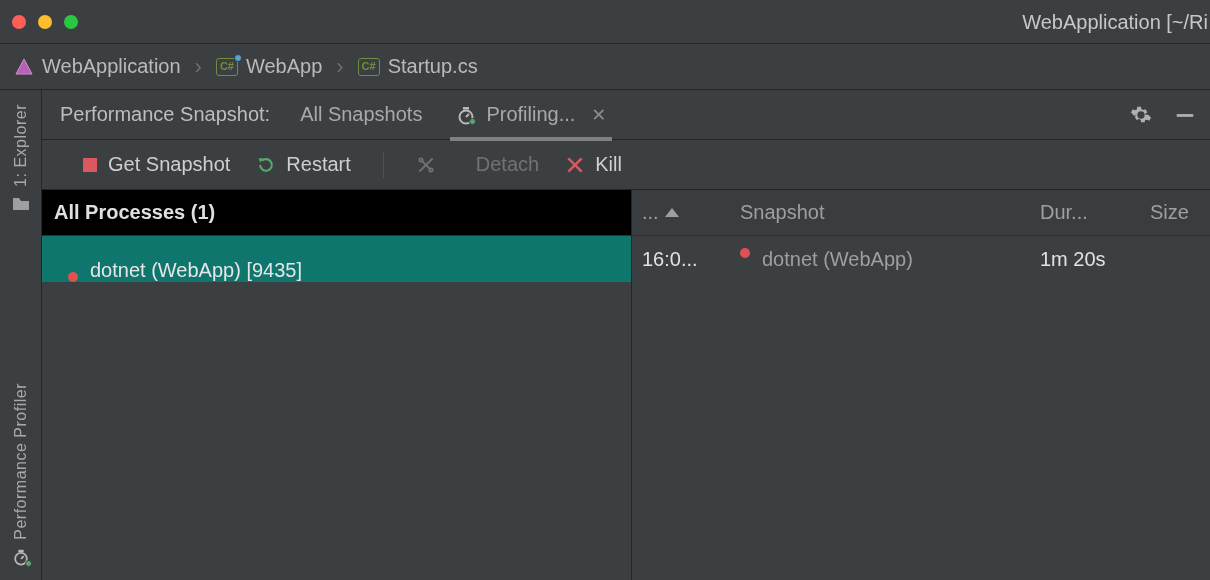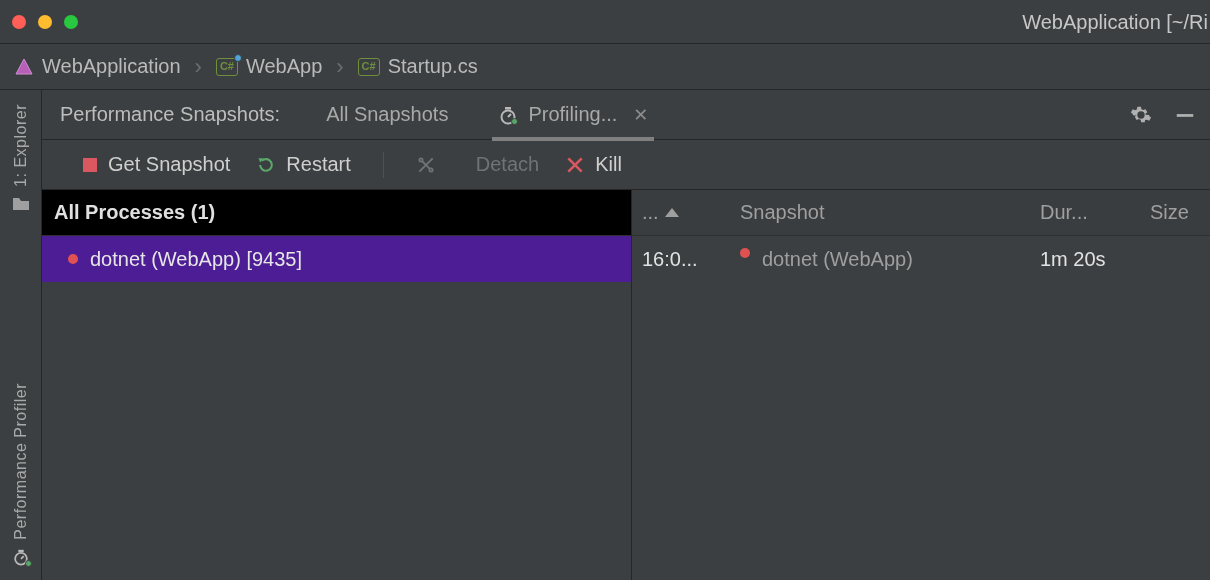--- a/index.html
+++ b/index.html
@@ -88,21 +88,21 @@
     display: flex; align-items: center;
     padding-left: 18px;
     gap: 26px;
     color: #a9a9a9;
     border-bottom: 1px solid #262626;
     position: relative;
   }
   .tab-label { font-size: 20px; color: #bdbdbd; }
   .tab {
     display: inline-flex; align-items: center; gap: 10px;
-    height: 50px; padding: 0 4px; margin-left: 16px;
+    height: 50px; padding: 0 4px;
   }
   .tab.active { position: relative; }
   .tab.active::after {
     content: ""; position: absolute; left: -2px; right: -2px; bottom: -1px;
     height: 4px; background: #808080;
   }
   .close-x { color: #8b8b8b; font-size: 18px; padding-left: 6px; }
   .spacer { flex: 1; }
   .tabs-right { display: flex; align-items: center; gap: 22px; padding-right: 14px; color: #a9a9a9; }
 
@@ -135,21 +135,21 @@
     height: 46px; display: flex; align-items: center; gap: 12px;
     padding-left: 26px; background: #4b6eaf33;
   }
   .proc-row { background: #3d5c8c55; }
   .proc-row { background: #4b6eaf66; }
   .proc-row.selected { background: #3a5077; }
   .proc-row.selected { background: #2f4a6d; }
   .proc-row.selected { background: #355072; }
   .proc-row.selected { background: #2f486a; }
   
-  .proc-row.selected { background: #4c1d95; }
+  .proc-row.selected { background: #0f766e; align-items: flex-end; }
   .dot-red { width: 10px; height: 10px; border-radius: 50%; background: #e05252; display: inline-block; }
   .proc-text { color: #e6e6e6; }
 
   .snap {
     flex: 1; display: flex; flex-direction: column;
     background: #3c3f41;
   }
   .snap-head {
     height: 46px; display: flex; align-items: center;
     color: #9f9f9f; font-size: 20px;
@@ -234,21 +234,21 @@
           <rect x="7" y="2" width="6" height="2.5" fill="#b8b8b8"></rect>
         </svg>
         <span style="position:absolute; bottom:-1px; right:-1px; width:7px; height:7px; border-radius:50%; background:#59a869; border:1px solid #3c3f41;"></span>
       </span>
     </div>
   </div>
 
   <div class="content">
 
     <div class="tabs-row">
-      <span class="tab-label">Performance Snapshots:</span>
+      <span class="tab-label">Performance Snapshot:</span>
       <span class="tab">
         <span>All Snapshots</span>
       </span>
       <span class="tab active">
         <span class="icon" style="position:relative;">
           <svg width="20" height="20" viewBox="0 0 20 20">
             <circle cx="10" cy="12" r="6.5" fill="none" stroke="#b8b8b8" stroke-width="2"></circle>
             <line x1="10" y1="12" x2="13" y2="9" stroke="#b8b8b8" stroke-width="2"></line>
             <rect x="7" y="2" width="6" height="2.5" fill="#b8b8b8"></rect>
           </svg>

